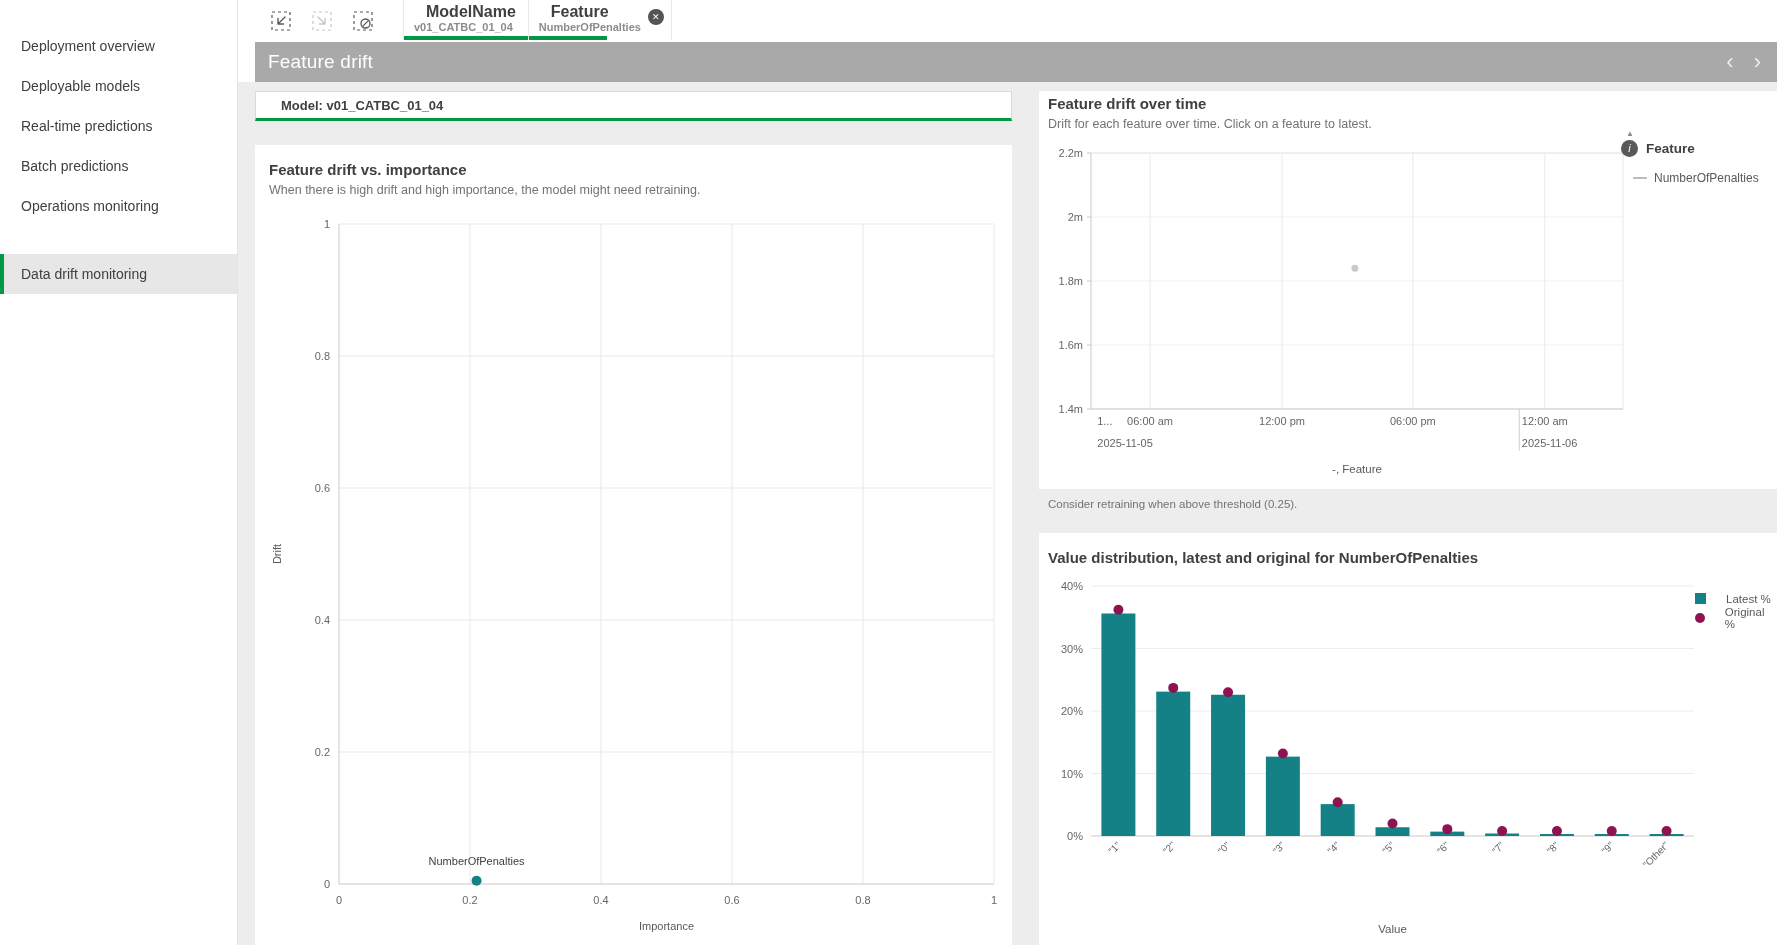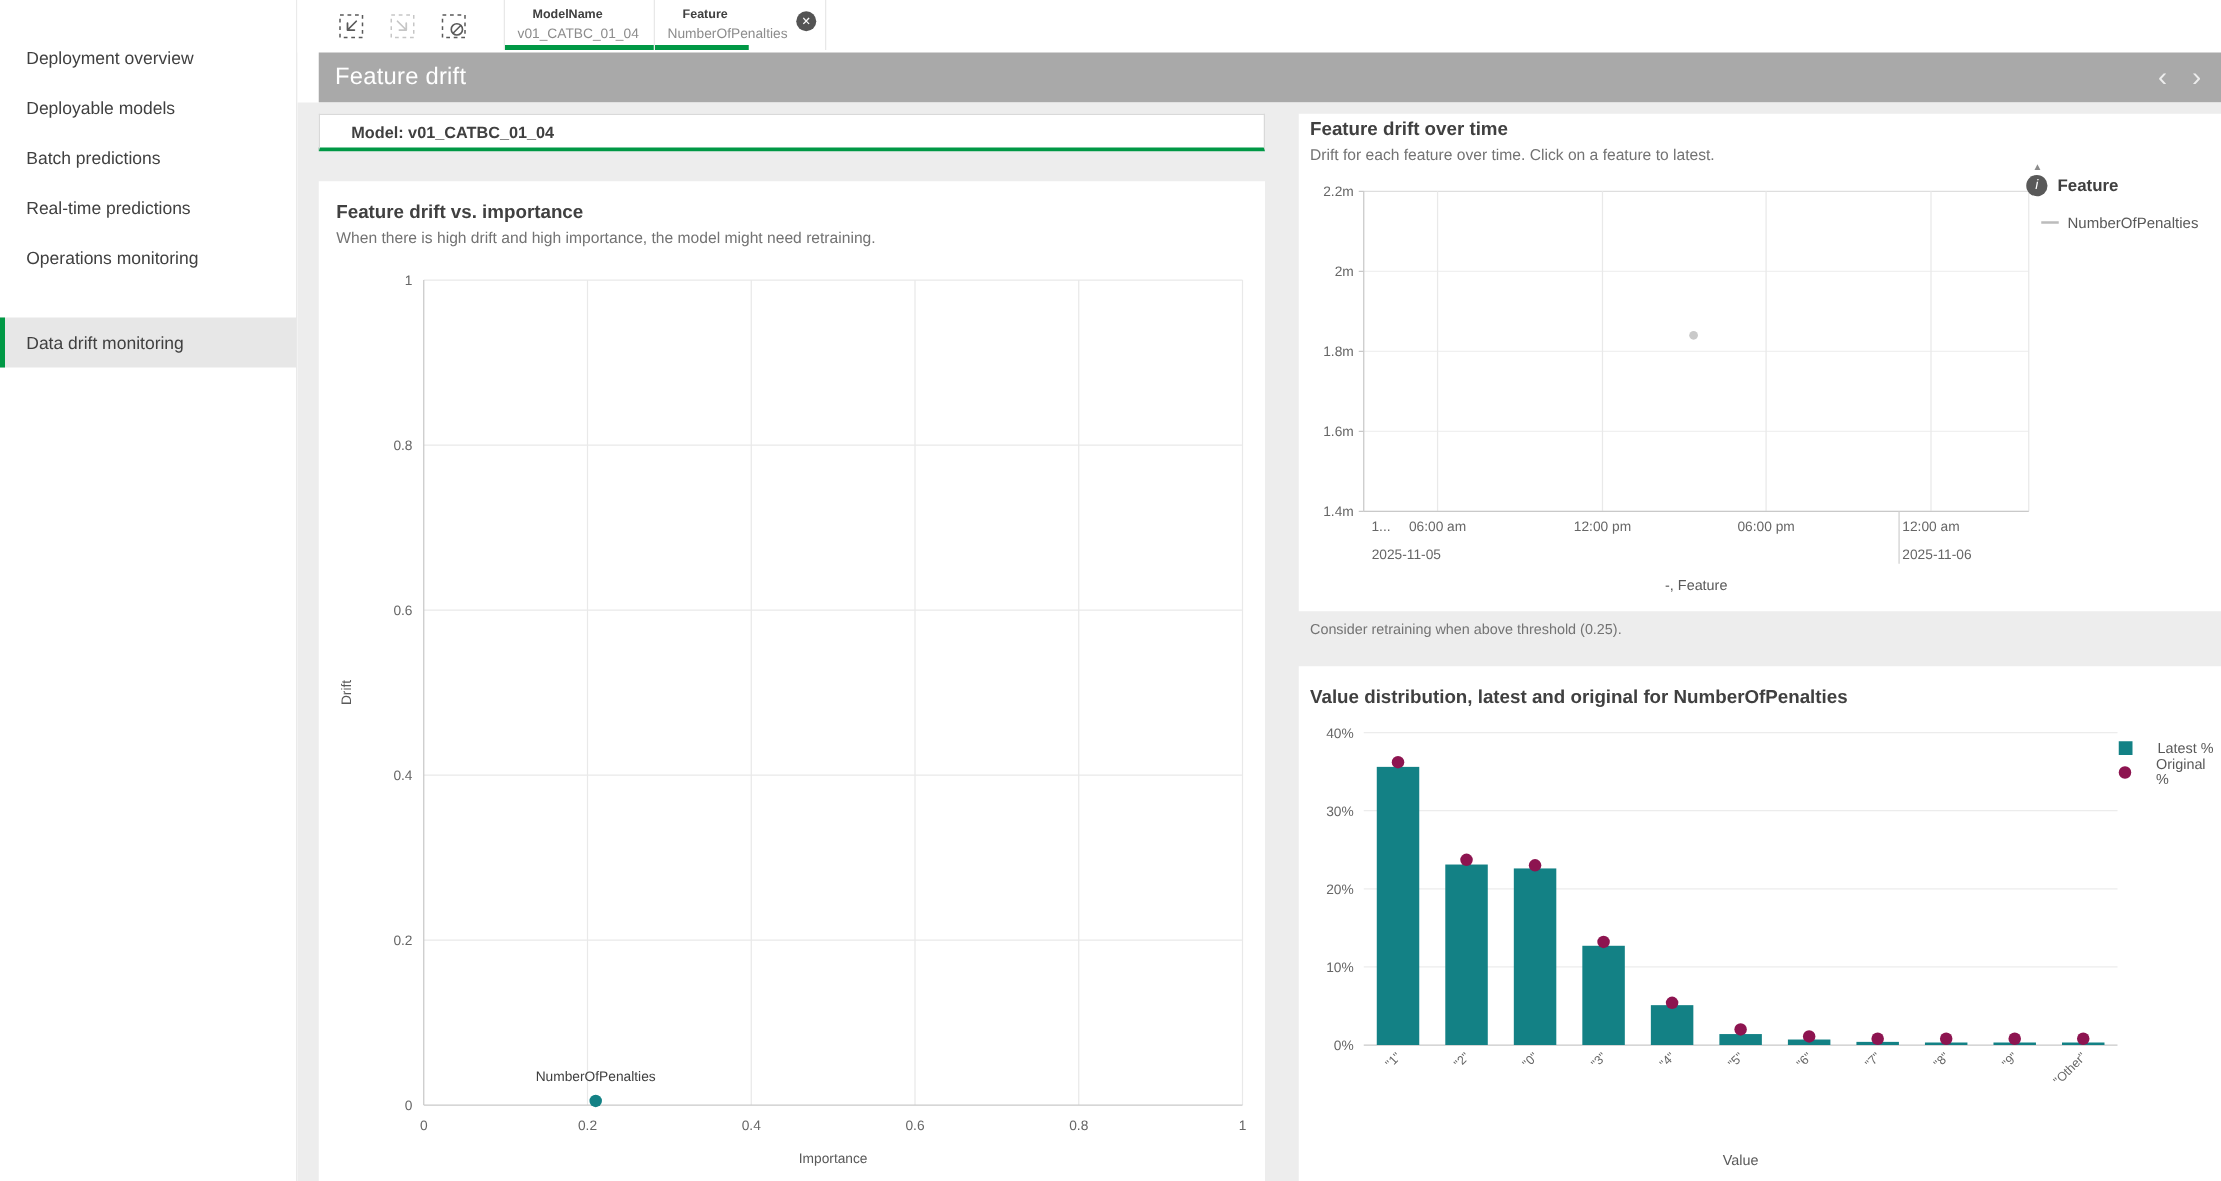--- a/index.html
+++ b/index.html
@@ -18,22 +18,22 @@
 
   
   .topbar{position:absolute;top:0;left:0;right:0;height:42px;background:#fff;
           display:flex;align-items:center;padding-left:30px;}
   .tool-btn{width:26px;height:26px;margin-right:15px;display:flex;align-items:center;
             justify-content:center;cursor:pointer;}
   .chips{display:flex;align-items:stretch;height:40px;margin-left:12px;align-self:flex-start;
          border-left:1px solid #e8e8e8;}
   .chip{position:relative;padding:5px 12px 0 10px;border-right:1px solid #e8e8e8;
         cursor:pointer;background:#fff;min-width:96px;box-sizing:border-box;}
-  .chip-field{font-size:10px;font-weight:bold;color:#404040;line-height:14px;padding-left:12px;}
-  .chip-value{font-size:11px;color:#8c8c8c;line-height:14px;margin-top:1px;white-space:nowrap;}
+  .chip-field{font-size:16px;font-weight:bold;color:#404040;line-height:14px;padding-left:12px;}
+  .chip-value{font-size:11px;color:#8c8c8c;line-height:14px;margin-top:1px;white-space:nowrap;font-weight:bold;}
   .chip-underline{position:absolute;left:0;bottom:0;height:4px;background:#009845;}
   .chip-underline.full{width:100%;}
   .chip-underline.partial{width:55%;}
   .chip.has-close{padding-right:30px;}
   .chip-close{position:absolute;right:7px;top:9px;width:16px;height:16px;border-radius:50%;
               background:#545454;color:#fff;font-size:9px;line-height:16px;text-align:center;
               cursor:pointer;}
 
   
   .titlebar{position:absolute;top:42px;left:17px;right:0;height:40px;background:#a9a9a9;
@@ -82,22 +82,22 @@
   svg{font-family:"Liberation Sans",sans-serif;}
 </style>
 </head>
 <body>
 
 <div class="app">
 
   <aside class="sidebar">
     <div class="nav-item">Deployment overview</div>
     <div class="nav-item">Deployable models</div>
+    <div class="nav-item">Real-time predictions</div>
     <div class="nav-item">Batch predictions</div>
-    <div class="nav-item">Real-time predictions</div>
     <div class="nav-item">Operations monitoring</div>
     <div class="nav-item selected">Data drift monitoring</div>
   </aside>
 
   <div class="main">
 
     <div class="topbar">
       <div class="tool-btn">
         <svg width="24" height="24" viewBox="0 0 24 24">
           <rect x="3" y="3" width="18" height="18" fill="none" stroke="#595959" stroke-width="1.2" stroke-dasharray="3 3"></rect>

